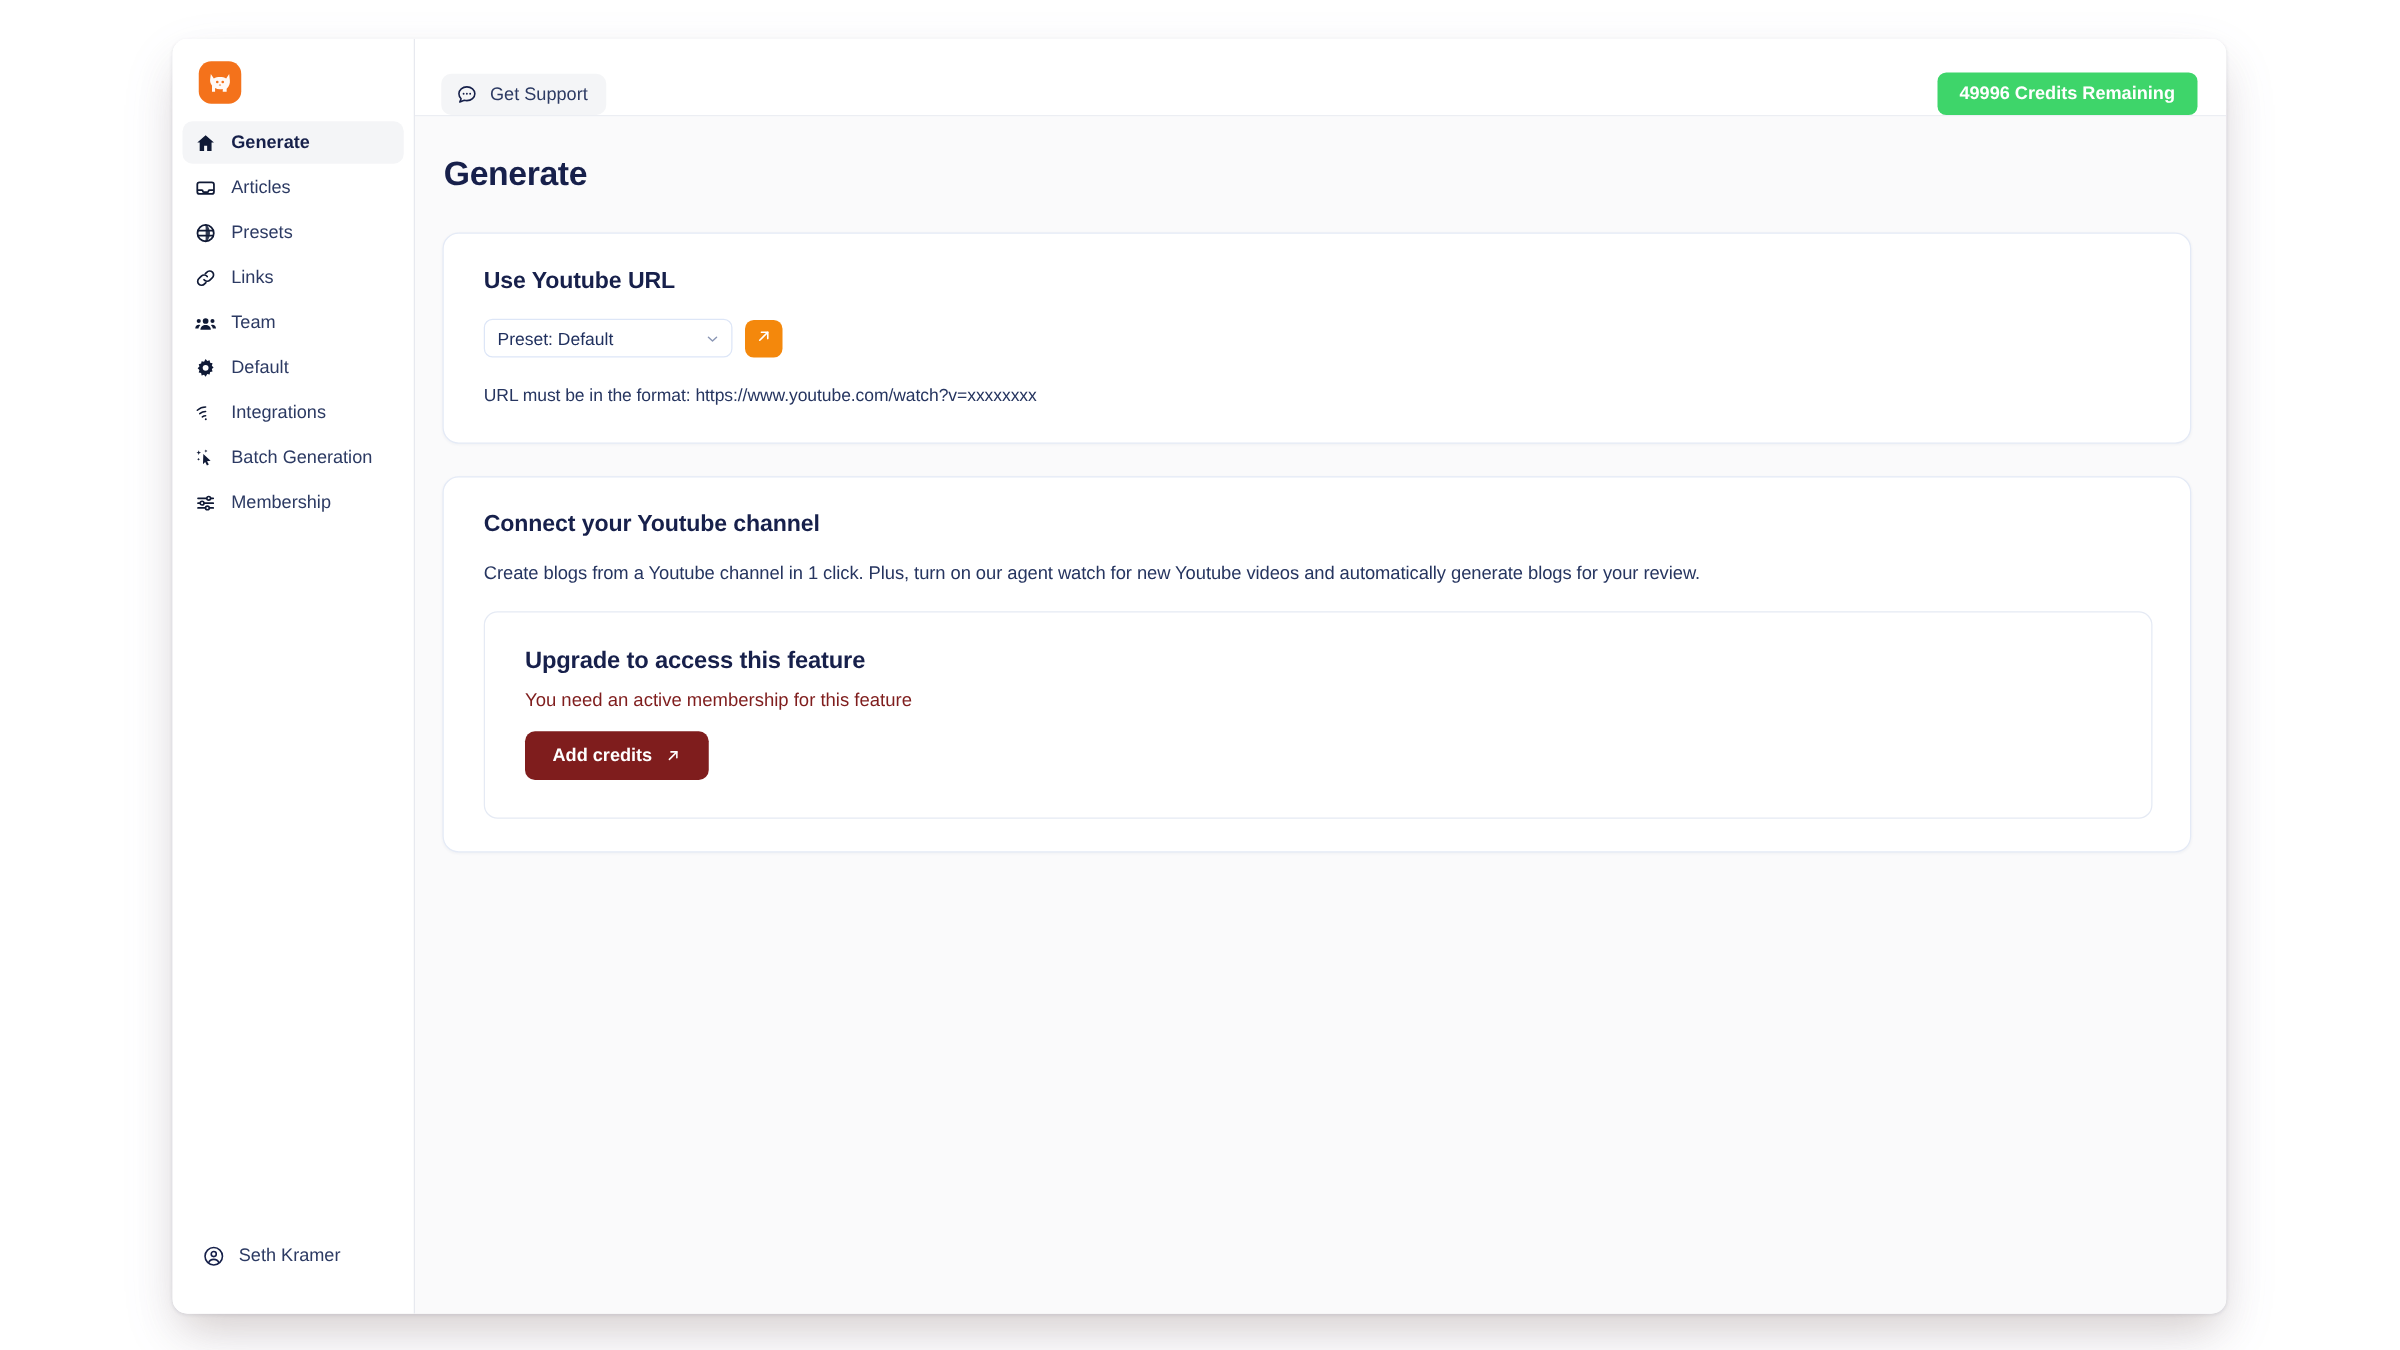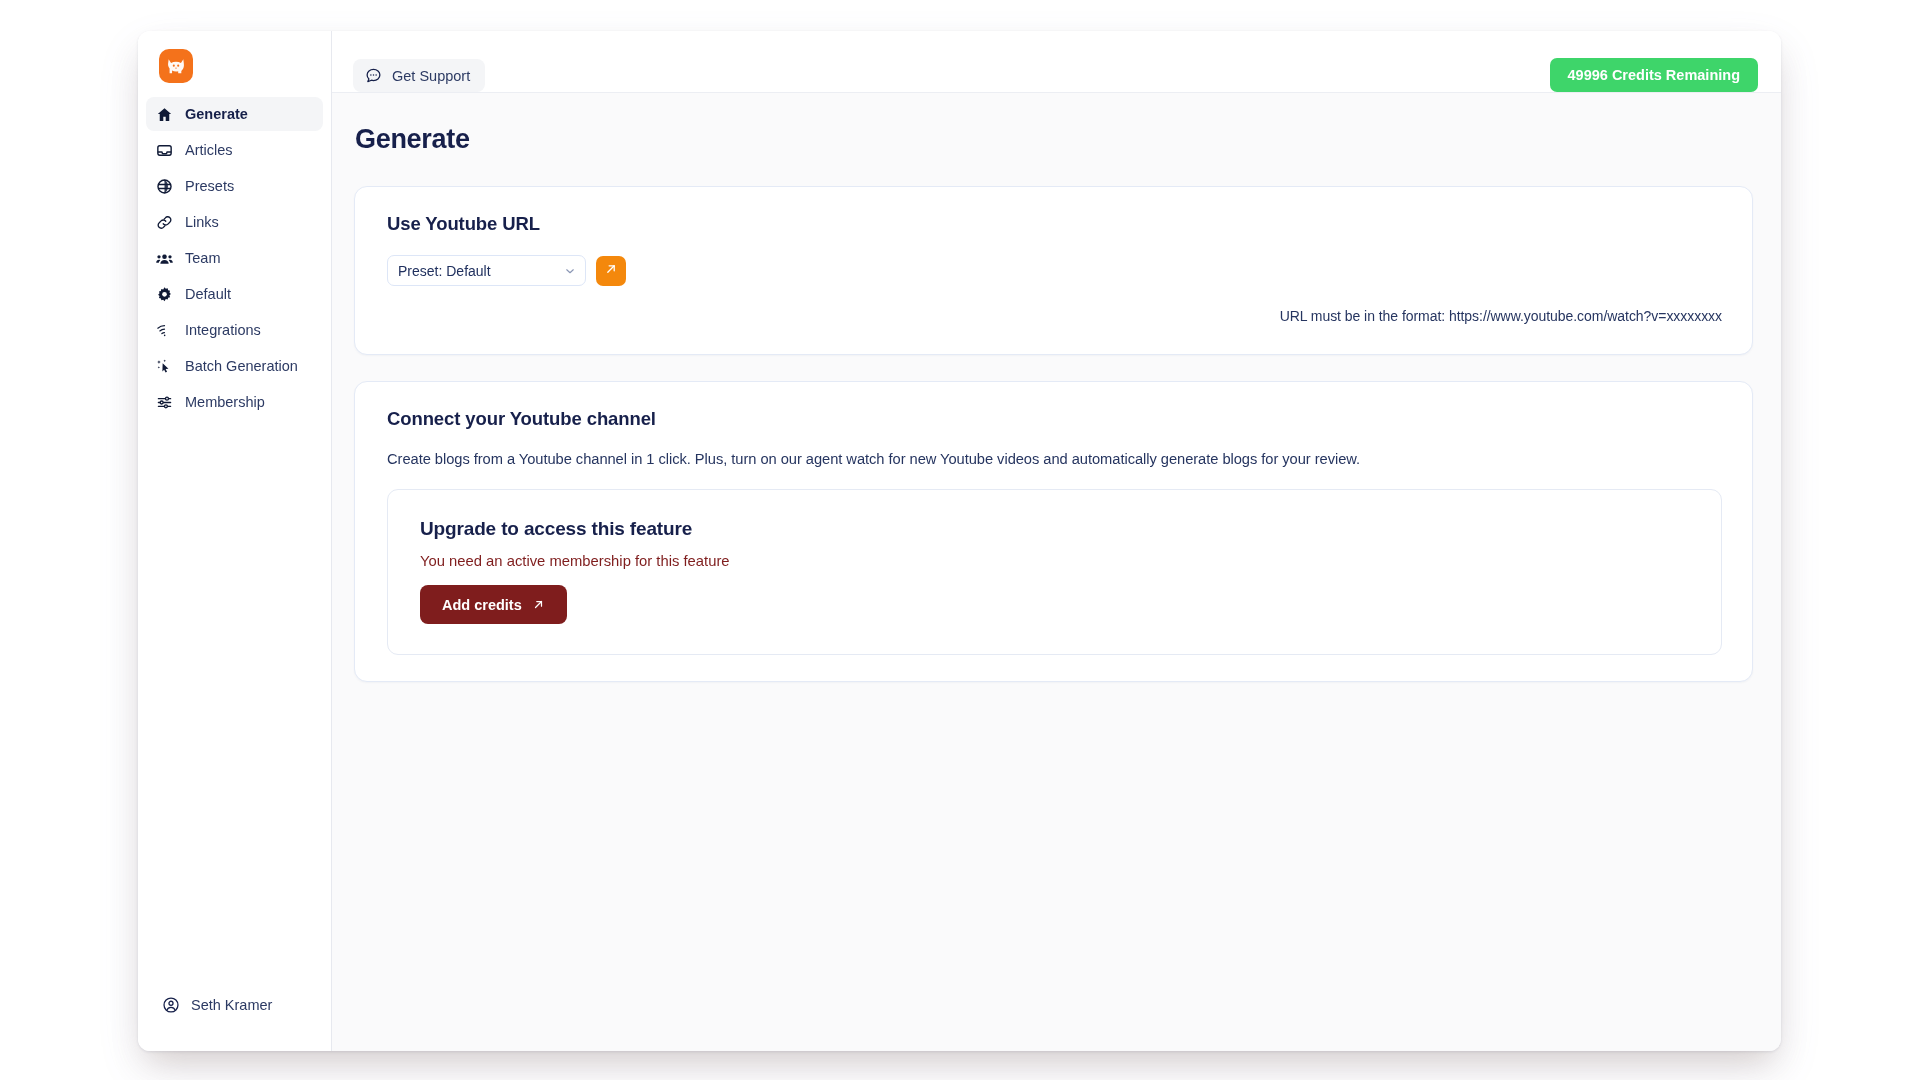--- a/index.html
+++ b/index.html
@@ -214,21 +214,20 @@
     display: flex; align-items: center; justify-content: center;
     color: #ffffff;
     cursor: pointer;
   }
 
   .hint {
     margin-top: 22px;
     font-size: 14px;
     color: #263560;
     letter-spacing: -0.05px;
-    text-align: right;
   }
 
   .url-row {
     display: flex;
     align-items: stretch;
     gap: 11px;
     margin-top: 16px;
   }
   .url-input {
     flex: 1 1 auto;

